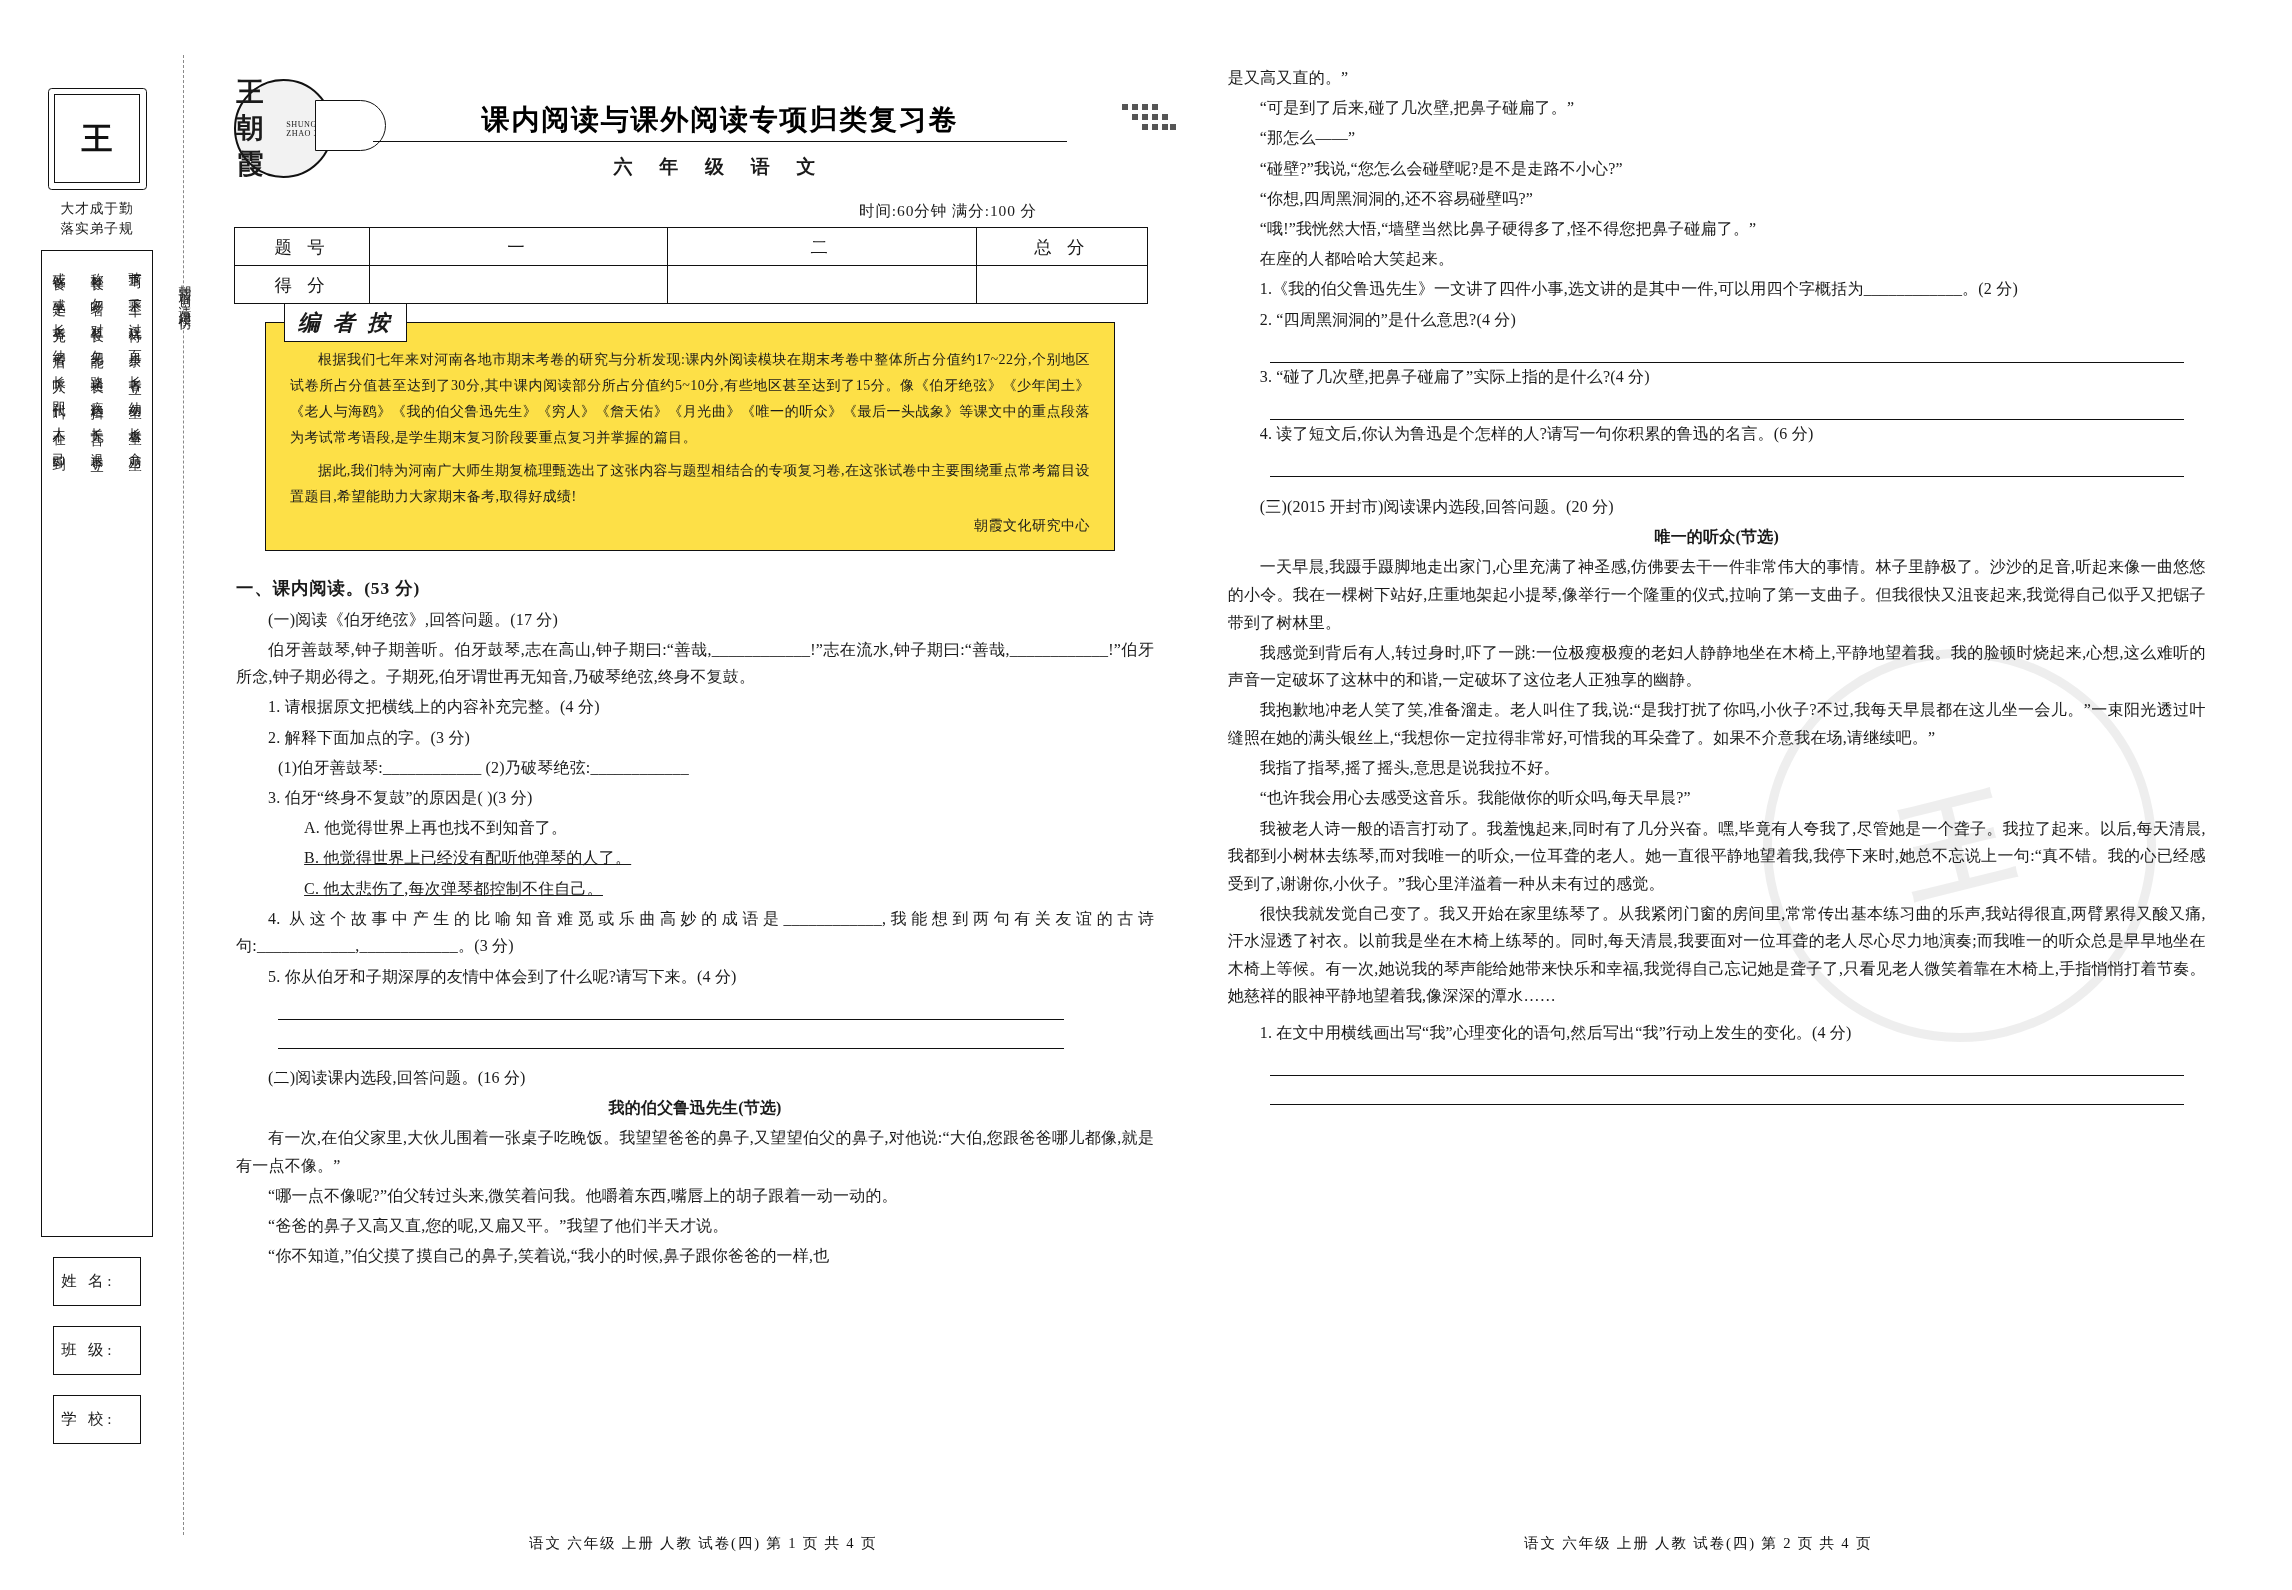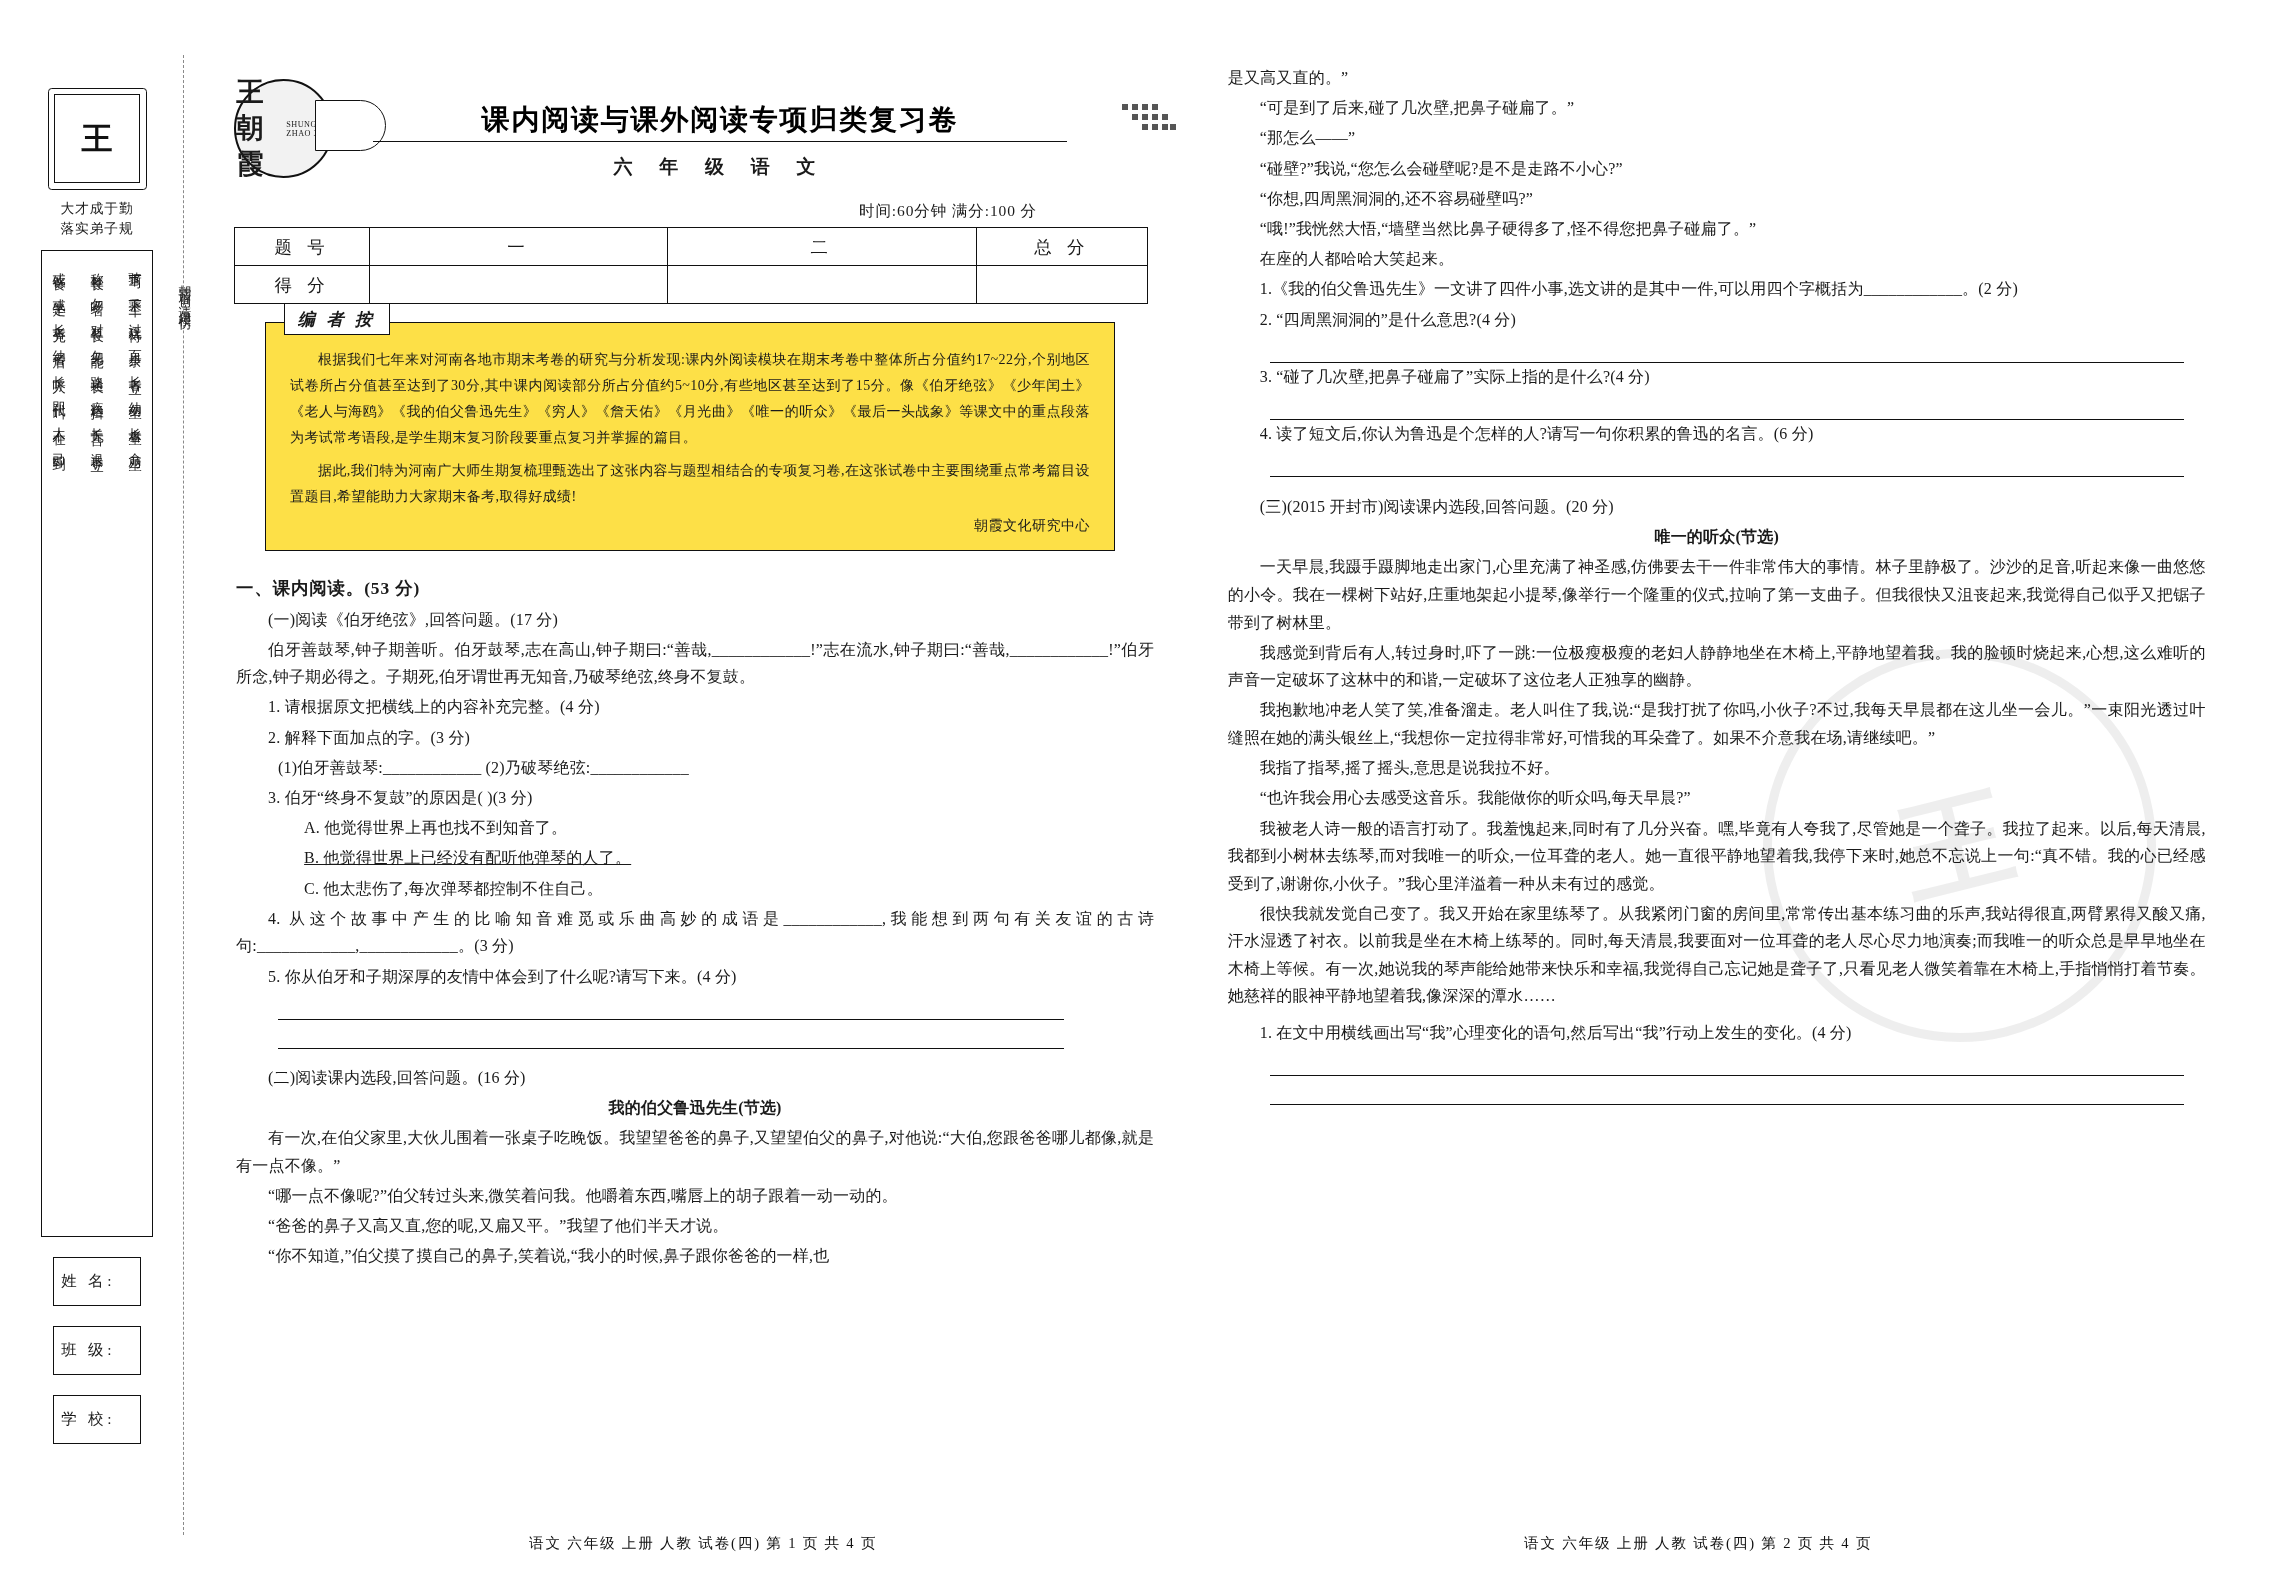--- a/index.html
+++ b/index.html
@@ -174,21 +174,21 @@
     width: 850px;
     border: 1.4px solid #111;
     background: #fde047;
     padding: 24px 24px 14.6px 24px;
   }
   .editor-badge {
     position:absolute; left: 57px; top: 239px;
     background: #fff;
     border: 1.4px solid #111;
     padding: 3.7px 12.8px;
-    font-size: 17px;
+    font-size: 22px;
     font-weight: bold;
     letter-spacing: 3.7px;
     font-style: italic;
   }
   .editor-wrap p {
     margin: 0 0 7.3px 0;
     font-size: 14px;
     line-height: 1.85;
     text-indent: 2em;
     letter-spacing: 0.4px;
@@ -347,21 +347,21 @@
 
       <p class="t ind">(一)阅读《伯牙绝弦》,回答问题。(17 分)</p>
       <p class="t ind">伯牙善鼓琴,钟子期善听。伯牙鼓琴,志在高山,钟子期曰:“善哉,____________!”志在流水,钟子期曰:“善哉,____________!”伯牙所念,钟子期必得之。子期死,伯牙谓世再无知音,乃破琴绝弦,终身不复鼓。</p>
 
       <p class="t ind">1. 请根据原文把横线上的内容补充完整。(4 分)</p>
       <p class="t ind">2. 解释下面加点的字。(3 分)</p>
       <p class="t" style="margin-left:42px;">(1)伯牙善鼓琴:____________                    (2)乃破琴绝弦:____________</p>
       <p class="t ind">3. 伯牙“终身不复鼓”的原因是(      )(3 分)</p>
       <p class="t" style="margin-left:68px;">A. 他觉得世界上再也找不到知音了。</p>
       <p class="t" style="margin-left:68px;text-decoration:underline;">B. 他觉得世界上已经没有配听他弹琴的人了。</p>
-      <p class="t" style="margin-left:68px;">C. 他太悲伤了,每次弹琴都控制不住自己。</p>
+      <p class="t" style="margin-left:68px;text-decoration:underline;">C. 他太悲伤了,每次弹琴都控制不住自己。</p>
       <p class="t ind">4. 从这个故事中产生的比喻知音难觅或乐曲高妙的成语是____________,我能想到两句有关友谊的古诗句:____________,____________。(3 分)</p>
       <p class="t ind">5. 你从伯牙和子期深厚的友情中体会到了什么呢?请写下来。(4 分)</p>
       <div class="ansline short"></div>
       <div class="ansline short"></div>
 
       <p class="t ind" style="margin-top:14.6px;">(二)阅读课内选段,回答问题。(16 分)</p>
       <p class="t center">我的伯父鲁迅先生(节选)</p>
       <p class="t ind">有一次,在伯父家里,大伙儿围着一张桌子吃晚饭。我望望爸爸的鼻子,又望望伯父的鼻子,对他说:“大伯,您跟爸爸哪儿都像,就是有一点不像。”</p>
       <p class="t ind">“哪一点不像呢?”伯父转过头来,微笑着问我。他嚼着东西,嘴唇上的胡子跟着一动一动的。</p>
       <p class="t ind">“爸爸的鼻子又高又直,您的呢,又扁又平。”我望了他们半天才说。</p>

